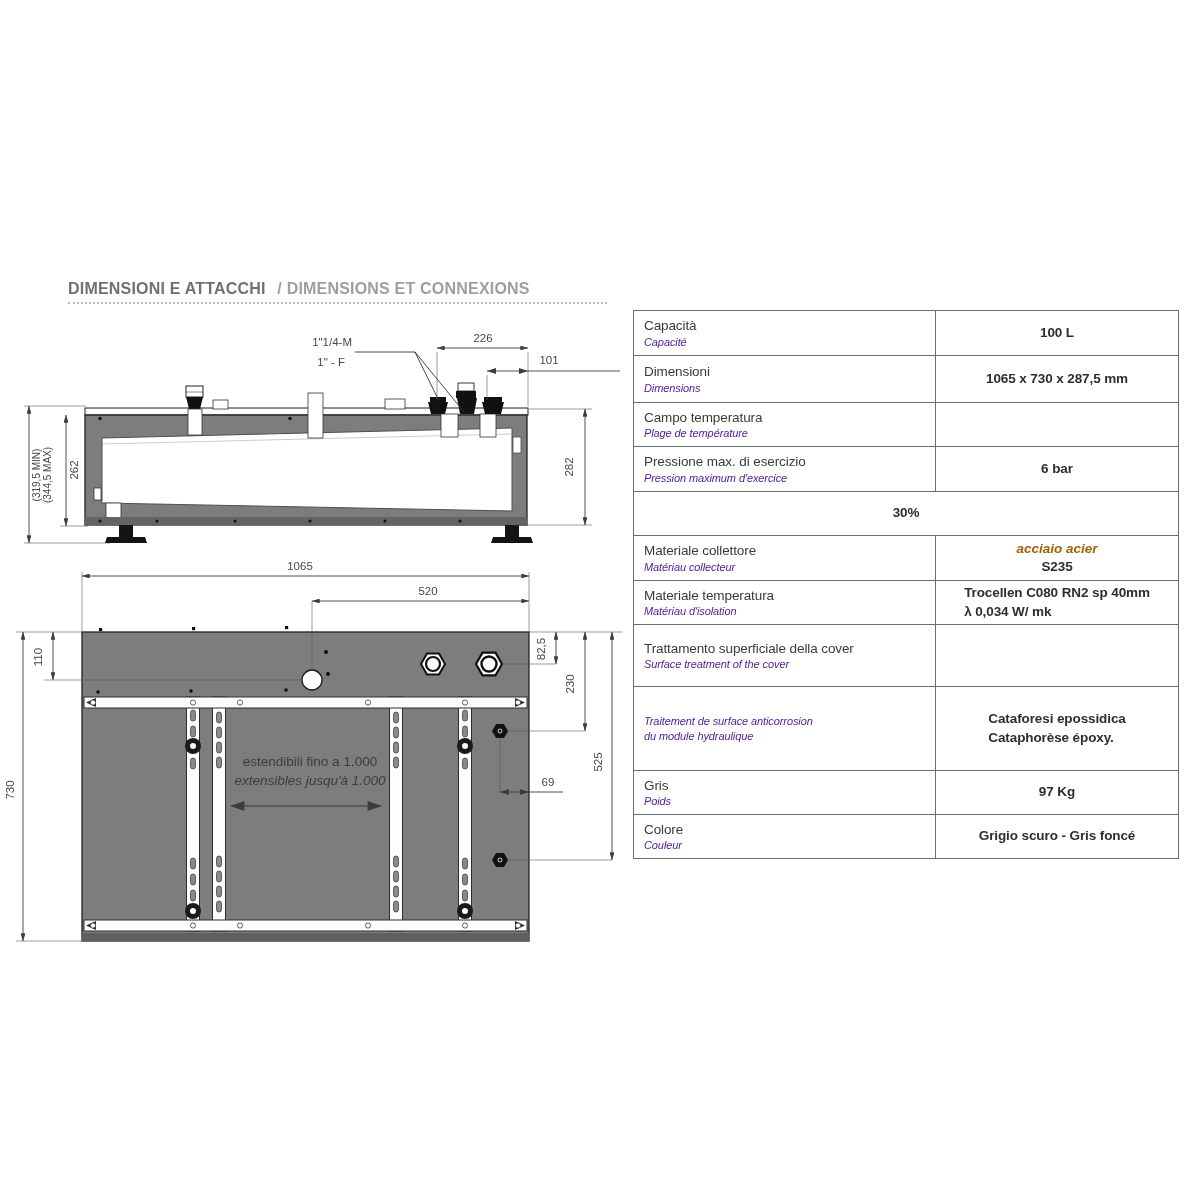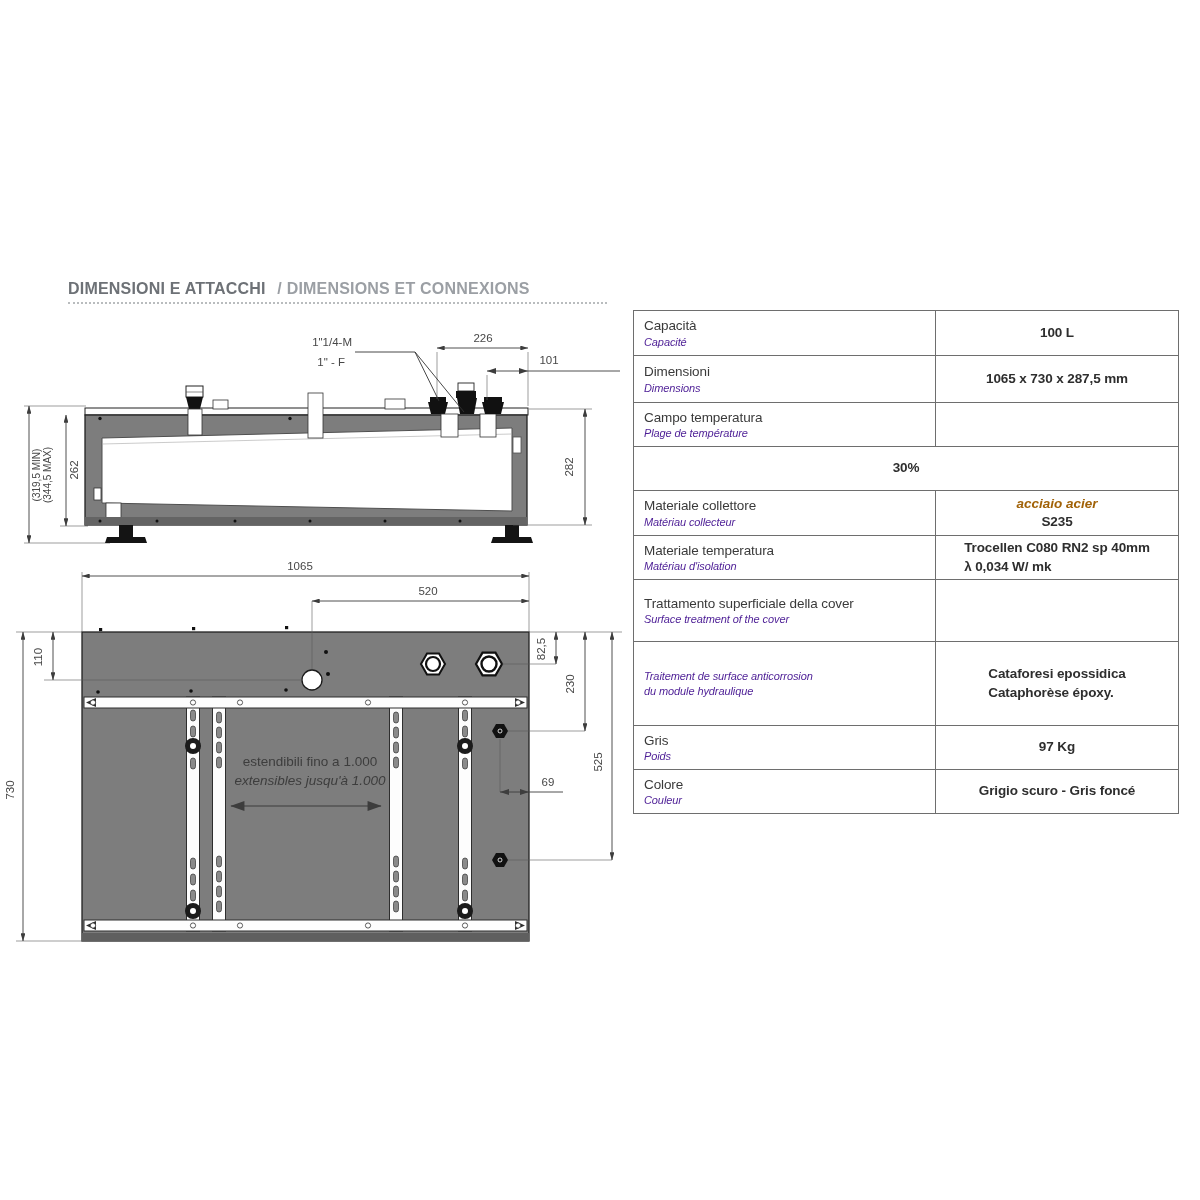--- a/index.html
+++ b/index.html
@@ -364,20 +364,29 @@
       </div>
     </div>
 
     <div class="srow" style="height:44px">
       <div class="cell-l">
         <div class="lab-it">Campo temperatura</div>
         <div class="lab-fr">Plage de température</div>
       </div>
     </div>
 
+    <div class="srow" style="height:45px">
+      <div class="cell-l">
+        <div class="lab-it">Pressione max. di esercizio</div>
+        <div class="lab-fr">Pression maximum d'exercice</div>
+      </div>
+      <div class="cell-r">
+        <div class="val">6 bar</div>
+      </div>
+    </div>
 
     <div class="srow" style="height:44px">
       <div class="cell-r">
         <div class="val">30%</div>
       </div>
     </div>
 
     <div class="srow" style="height:45px">
       <div class="cell-l">
         <div class="lab-it">Materiale collettore</div>

